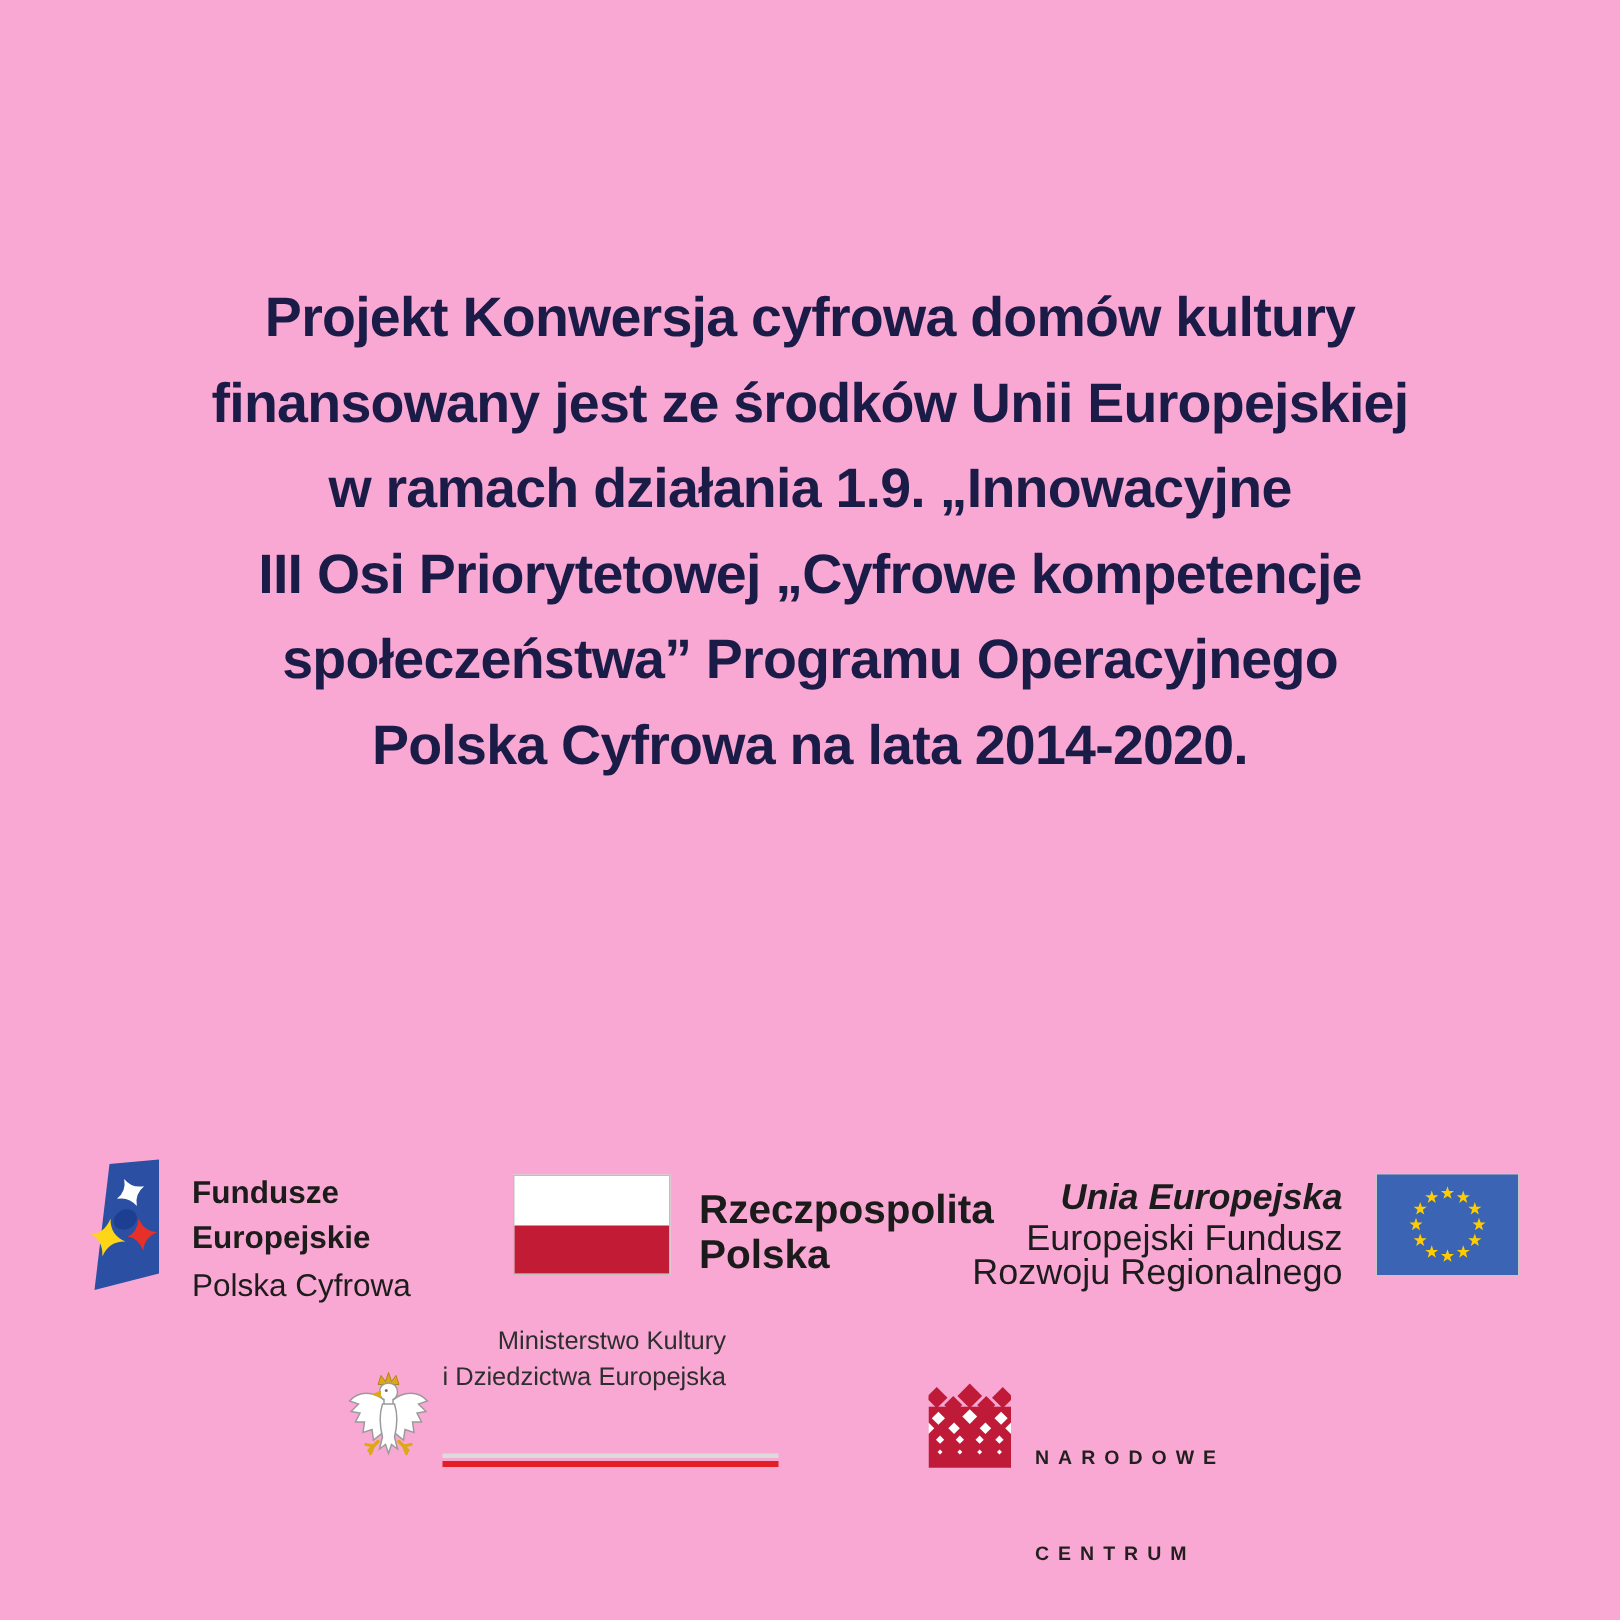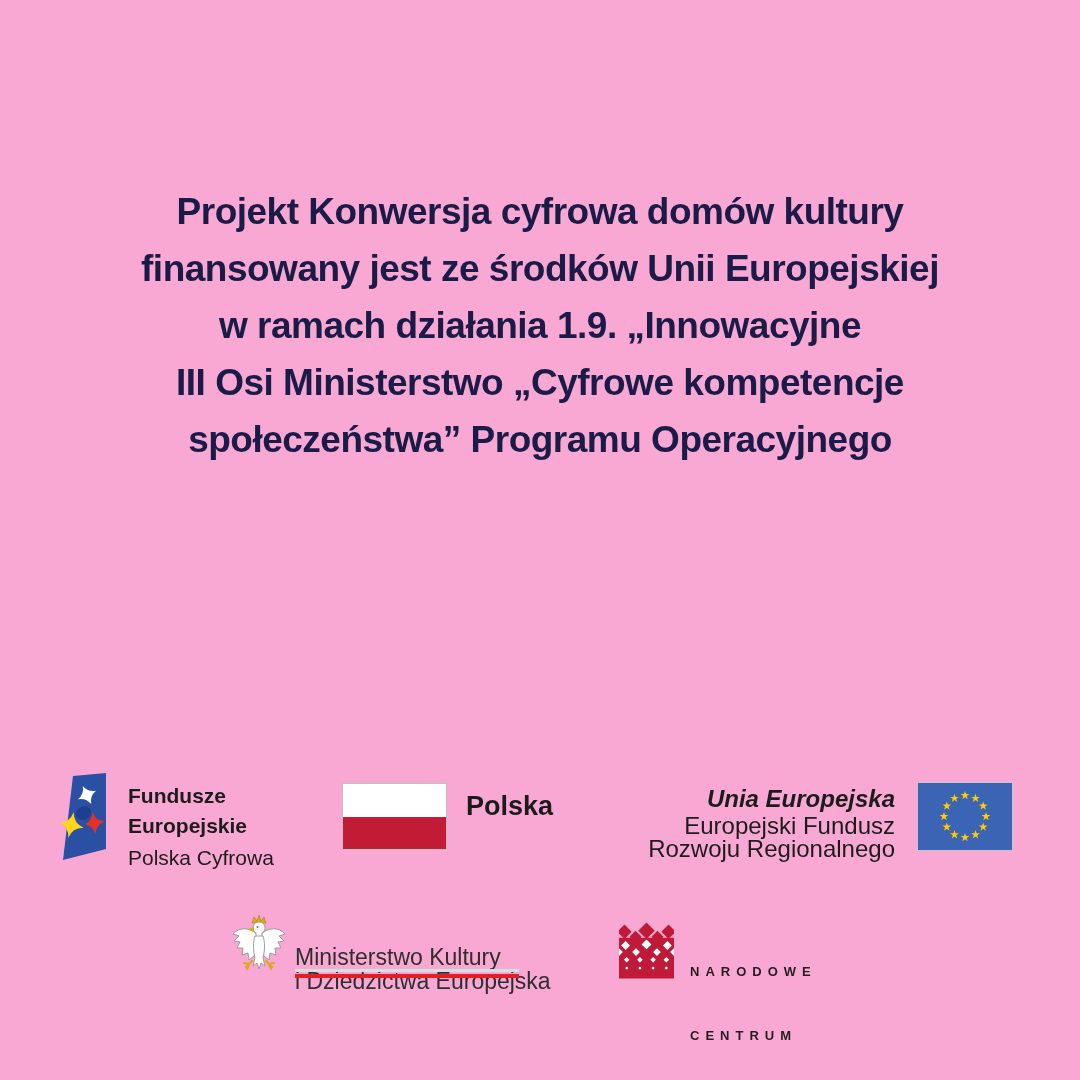--- a/index.html
+++ b/index.html
@@ -28,41 +28,42 @@
   .rp-text{position:absolute;left:466px;top:791px;color:#1b1b1b;
     font-size:27px;font-weight:bold;line-height:30px;}
 
   .ue-text{position:absolute;right:185px;top:783px;text-align:right;color:#1c1c1c;}
   .ue-title{font-size:24px;font-weight:bold;line-height:31px;font-style:italic;}
   .ue-sub{font-size:24px;line-height:23px;}
   .eu-flag{position:absolute;left:917px;top:782px;}
 
   
   .eagle{position:absolute;left:231px;top:914px;}
-  .mk-text{position:absolute;left:295px;top:945px;color:#2e2e2e;
-    font-size:23px;line-height:24px;}
+  .mk-text{position:absolute;left:295px;top:882px;color:#2e2e2e;
+    font-size:17px;line-height:24px;text-align:right;}
   .mk-rule-gray{position:absolute;left:295px;top:969px;width:224px;height:3px;background:#dcdcdc;}
   .mk-rule-red{position:absolute;left:295px;top:974px;width:224px;height:4px;background:#e31e24;}
 
   .nck-crown{position:absolute;left:619px;top:922px;}
   .nck-text{position:absolute;left:690px;top:920px;color:#231f20;
     font-size:13px;font-weight:bold;letter-spacing:6px;line-height:24px;}
   .nck-text div{white-space:nowrap;margin-top:40px;}
 </style>
 </head>
 <body>
 
 <div class="canvas">
 
   <div class="statement">
     <div>Projekt Konwersja cyfrowa domów kultury</div>
     <div>finansowany jest ze środków Unii Europejskiej</div>
     <div>w ramach działania 1.9. „Innowacyjne</div>
-    <div>III Osi Ministerstwo „Cyfrowe kompetencje</div>
+    <div>III Osi Priorytetowej „Cyfrowe kompetencje</div>
     <div>społeczeństwa” Programu Operacyjnego</div>
+    <div>Polska Cyfrowa na lata 2014-2020.</div>
   </div>
 
   <div class="fe-flag">
     <svg width="46" height="90" viewBox="0 0 46 90">
       <polygon points="13,4 46,1 46,77 3,88" fill="#2b4fa2"></polygon>
       <ellipse cx="23.5" cy="41" rx="8" ry="6.5" transform="rotate(-25 23.5 41)" fill="#1d3f91"></ellipse>
       <path d="M11,40 Q13,51 24,53 Q13,55 11,66 Q9,55 0,53 Q9,51 11,40 Z" fill="#ffd617" transform="rotate(12 11 53)"></path>
       <path d="M34,40 Q36,49 45,51 Q36,53 34,62 Q32,53 25,51 Q32,49 34,40 Z" fill="#e63028" transform="rotate(-8 34 51)"></path>
       <path d="M27,13 Q29,21 37,23 Q29,25 27,33 Q25,25 17,23 Q25,21 27,13 Z" fill="#ffffff" transform="rotate(-25 27 23)"></path>
     </svg>
@@ -70,20 +71,21 @@
   <div class="fe-text">
     <div class="fe-title">Fundusze</div>
     <div class="fe-title">Europejskie</div>
     <div class="fe-sub">Polska Cyfrowa</div>
   </div>
 
   <div class="pl-flag">
     <div class="red" style="background:#c21b35;"></div>
   </div>
   <div class="rp-text">
+    <div>Rzeczpospolita</div>
     <div>Polska</div>
   </div>
 
   <div class="ue-text">
     <div class="ue-title">Unia Europejska</div>
     <div class="ue-sub">Europejski Fundusz</div>
     <div class="ue-sub">Rozwoju Regionalnego</div>
   </div>
   <div class="eu-flag">
     <svg width="96" height="69" viewBox="0 0 96 69">

